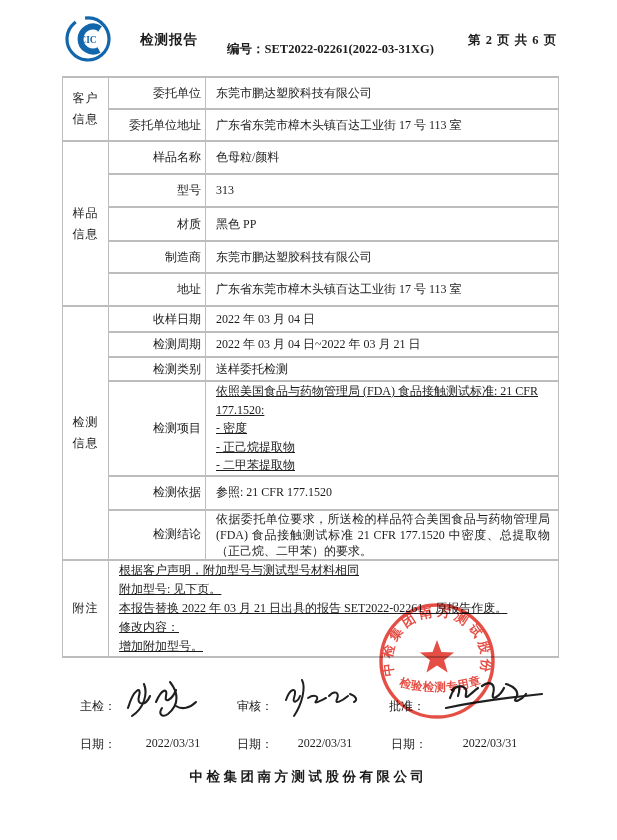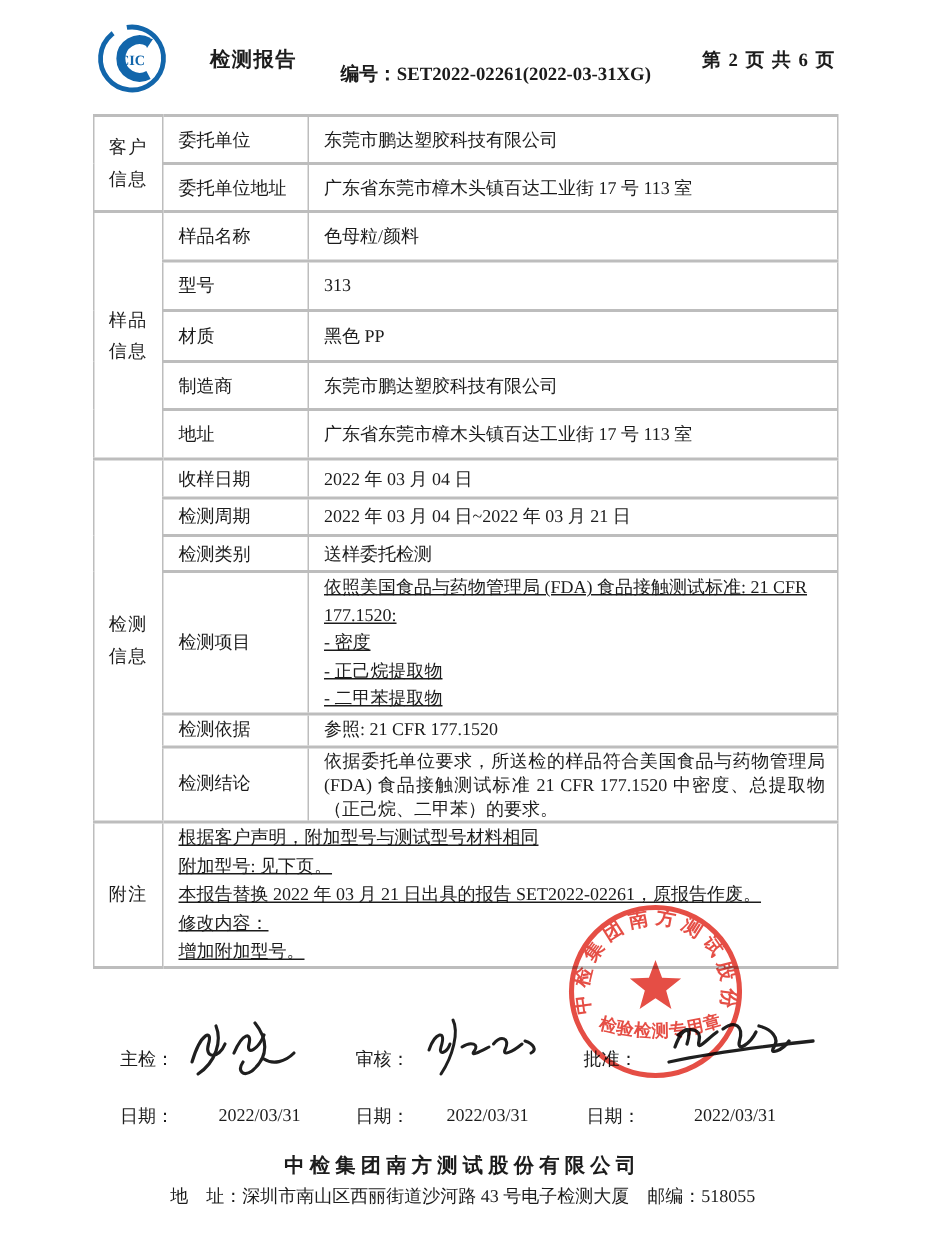--- a/index.html
+++ b/index.html
@@ -12,21 +12,21 @@
   .h-title{position:absolute;left:140px;top:31px;font-size:13.5px;font-weight:bold;letter-spacing:1px;}
   .h-no{position:absolute;left:227px;top:32px;font-size:12.5px;font-weight:bold;margin-top:9px;}
   .h-page{position:absolute;left:468px;top:32px;font-size:12.5px;font-weight:bold;word-spacing:2px;}
 
   
   .tablewrap{position:absolute;left:62px;top:76px;}
   table.report{border-collapse:collapse;table-layout:fixed;width:496px;font-size:12px;padding-left:44px;}
   table.report td{border:1px solid #bdbdbd;border-top-width:2px;border-bottom-width:2px;
                   overflow:hidden;vertical-align:middle;}
   td.sec{text-align:center;white-space:pre-line;line-height:21px;letter-spacing:1px;}
-  td.lab{padding:0 4px 0 10px;}
+  td.lab{padding:0 4px 0 10px;text-align:right;}
   td.val{padding:0 8px 0 10px;}
   .ml{white-space:pre-line;text-decoration:underline;}
   .lh-items{line-height:18.5px;padding-top:2px;padding-bottom:2px;}
   .lh-concl{line-height:16px;padding-top:2px;padding-bottom:2px;text-align:justify;}
   .lh-notes{line-height:19px;padding-top:2px;padding-bottom:2px;}
 
   
   .sig-label{position:absolute;font-size:12px;}
   .sig-date{position:absolute;font-size:12px;width:80px;text-align:center;}
   .sig-svg{position:absolute;}
@@ -116,21 +116,21 @@
           <td class="val">送样委托检测</td>
         </tr>
         <tr style="height:93px">
           <td class="lab">检测项目</td>
           <td class="val ml lh-items">依照美国食品与药物管理局 (FDA) 食品接触测试标准: 21 CFR
 177.1520:
 -  密度
 -  正己烷提取物
 -  二甲苯提取物</td>
         </tr>
-        <tr style="height:22px">
+        <tr style="height:34px">
           <td class="lab">检测依据</td>
           <td class="val">参照: 21 CFR 177.1520</td>
         </tr>
         <tr style="height:50px">
           <td class="lab">检测结论</td>
           <td class="val lh-concl">依据委托单位要求，所送检的样品符合美国食品与药物管理局 (FDA) 食品接触测试标准 21 CFR 177.1520 中密度、总提取物（正己烷、二甲苯）的要求。</td>
         </tr>
 
         <tr style="height:95px">
           <td class="sec">附注</td>
@@ -192,15 +192,14 @@
     <text font-size="13" letter-spacing="4" fill="#e2352b" font-weight="bold" font-family="Liberation Serif, DejaVu Serif, serif">
       <textPath href="#arcTop" startOffset="1">中检集团南方测试股份有限公司</textPath>
     </text>
     <polygon fill="#e2352b" points="60,39 64.4,50.9 77.1,51.4 67.1,59.3 70.6,71.6 60,64.5 49.4,71.6 52.9,59.3 42.9,51.4 55.6,50.9"></polygon>
     <text font-size="11.5" letter-spacing="0.5" fill="#e2352b" font-weight="bold" font-family="Liberation Serif, DejaVu Serif, serif">
       <textPath href="#arcCap" startOffset="2">检验检测专用章</textPath>
     </text>
   </svg>
 
   <div class="f-company">中检集团南方测试股份有限公司</div>
-  <div class="f-address">地　址：深圳市南山区西丽街道沙河路 43 号电子检测大厦　邮编：518055</div>
 
 </div>
 
 </body></html>

